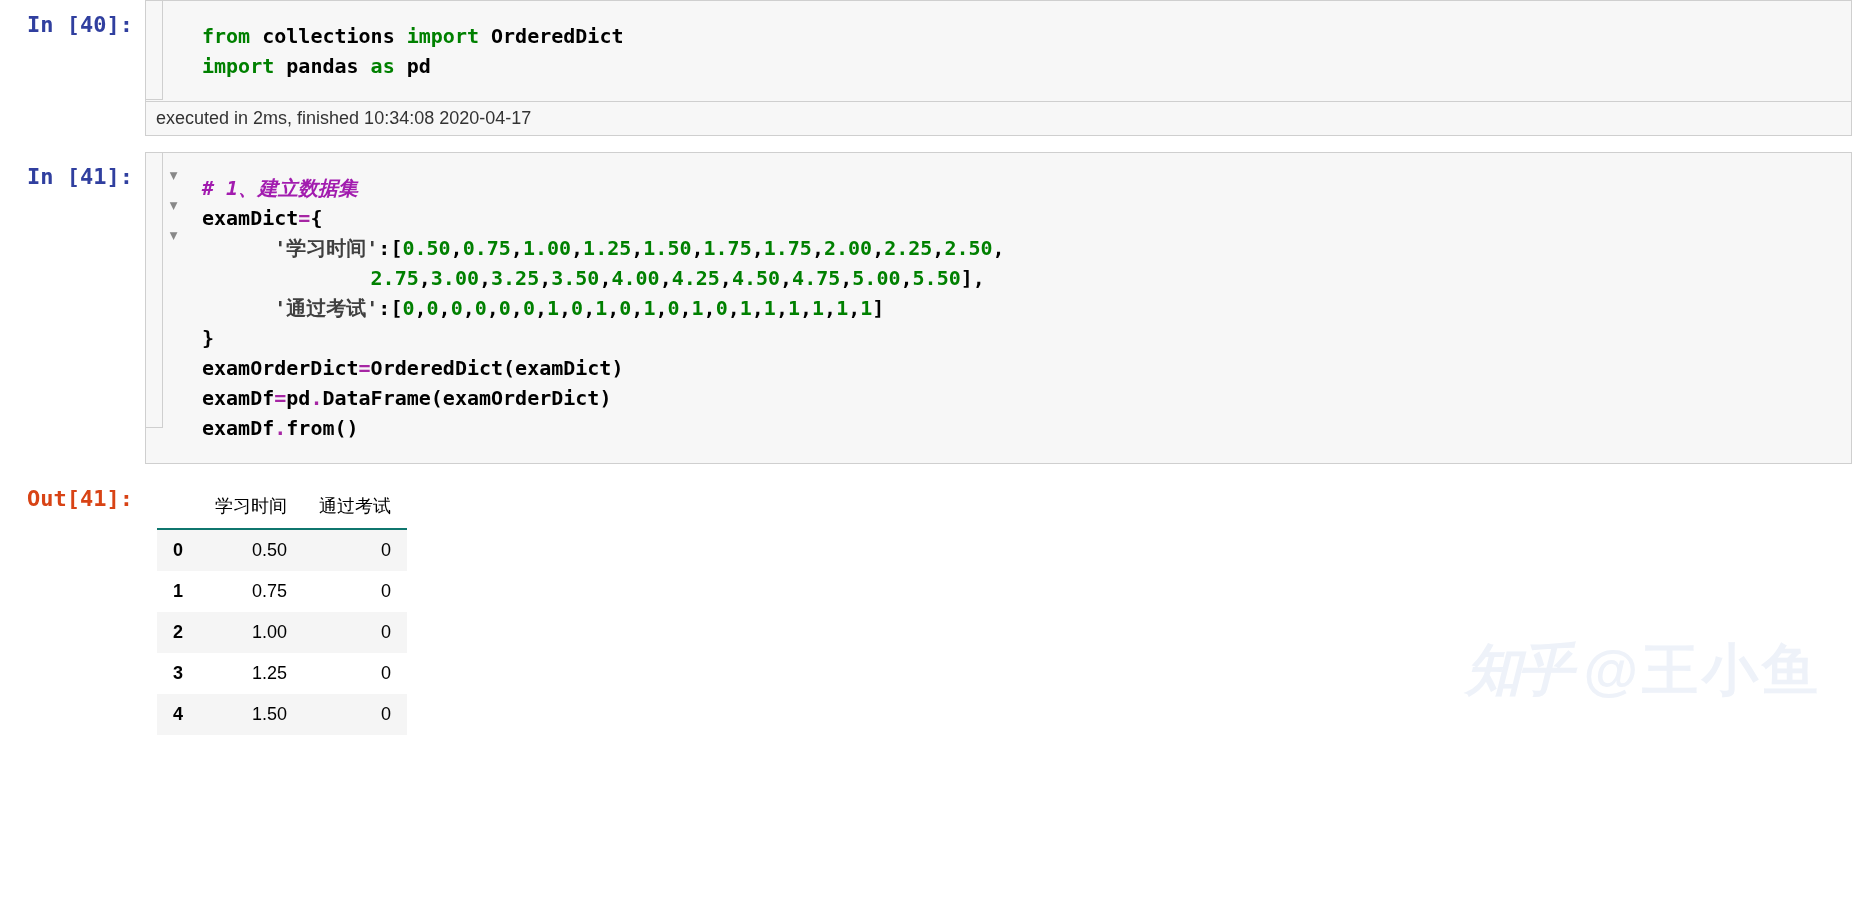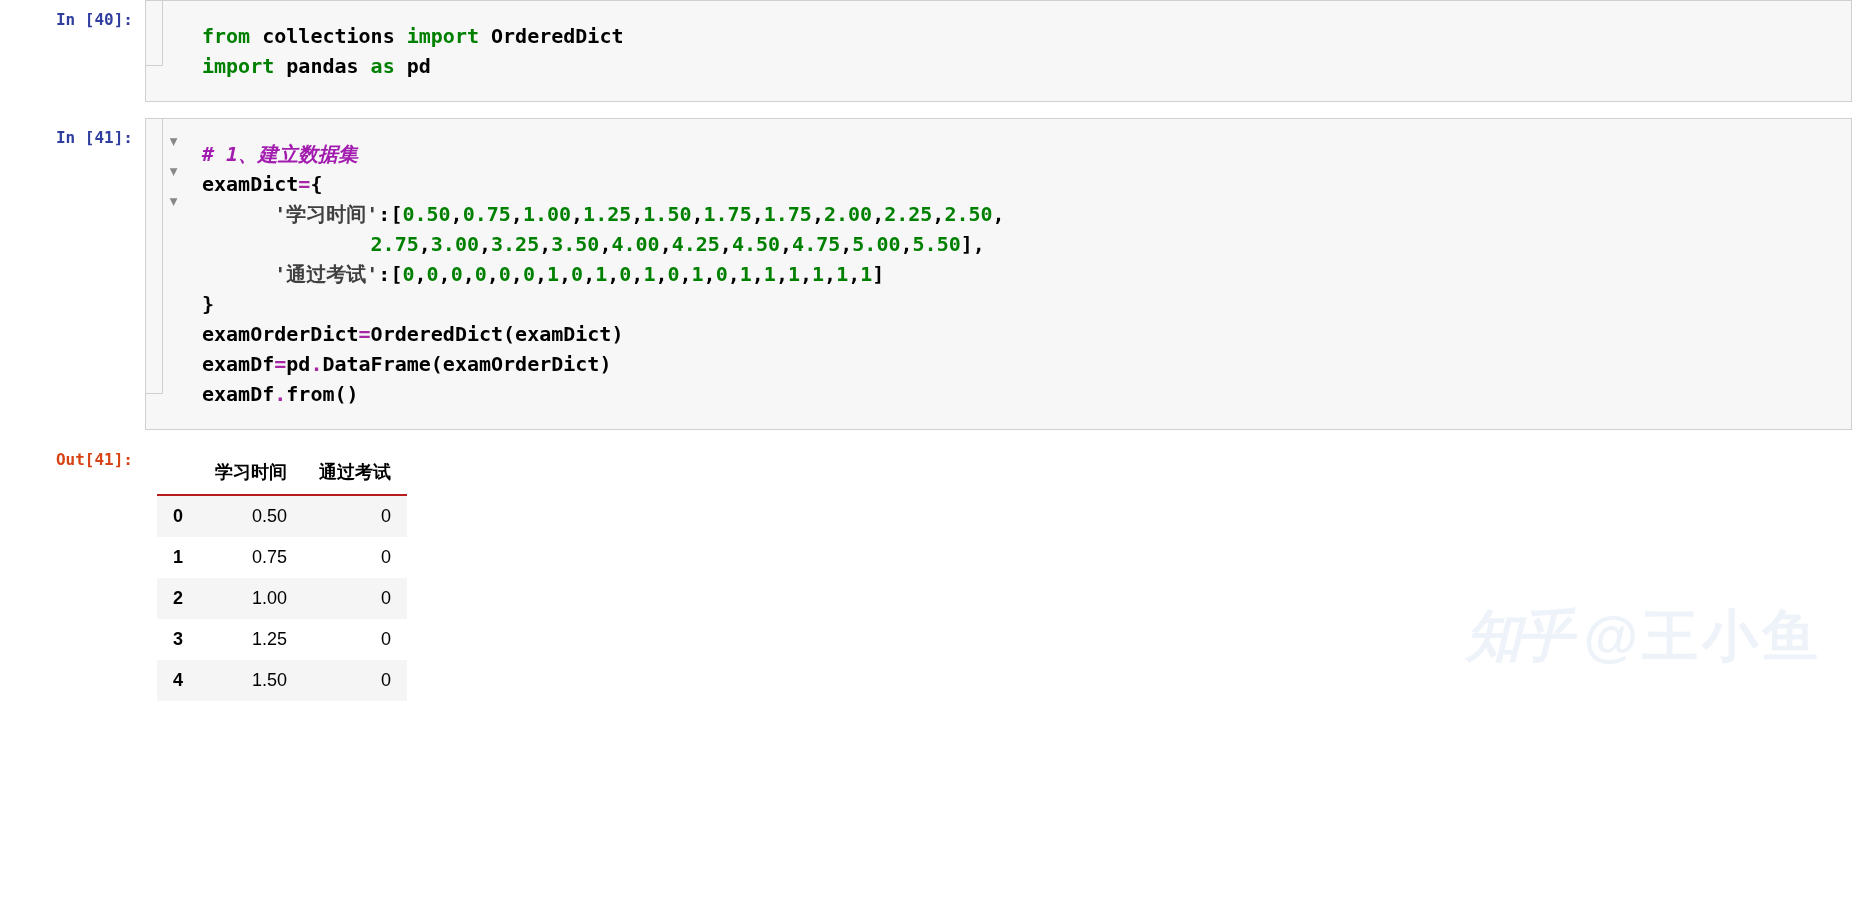--- a/index.html
+++ b/index.html
@@ -14,21 +14,21 @@
   }
   .cell {
     display: flex;
     margin-bottom: 2px;
   }
   .prompt {
     flex: 0 0 145px;
     text-align: right;
     padding: 8px 12px 8px 0;
     font-family: ui-monospace, Menlo, Consolas, monospace;
-    font-size: 16px;
+    font-size: 22px;
     line-height: 1.5;
   }
   .prompt-in { color: #303F9F; font-weight: 600; }
   .prompt-out { color: #D84315; font-weight: 600; }
   .input-area {
     flex: 1;
     border: 1px solid #cfcfcf;
     background: #f7f7f7;
     position: relative;
   }
@@ -89,22 +89,22 @@
     border-collapse: collapse;
     font-size: 18px;
     color: #000;
   }
   table.df th, table.df td {
     padding: 10px 16px;
     text-align: right;
     border: none;
   }
   table.df thead th {
-    font-weight: 700;
-    border-bottom: 2px solid #b91c1c;
+    font-weight: 400;
+    border-bottom: 2px solid #0f766e;
   }
   table.df tbody tr:nth-child(odd) { background: #f5f5f5; }
   table.df tbody th { font-weight: 700; text-align: right; }
   table.df thead th:first-child { }
 
   .watermark {
     position: absolute;
     right: 30px;
     bottom: 28px;
     font-size: 56px;
@@ -126,20 +126,21 @@
 <body>
 
 <div class="cell">
   <div class="prompt prompt-in">In [40]:</div>
   <div class="input-area">
     <div class="run-control"></div>
     <div class="code-wrap">
       <pre class="code" id="code40"><span class="kw">from</span><span class="plain"> </span><span class="plain">collections</span><span class="plain"> </span><span class="kw">import</span><span class="plain"> </span><span class="plain">OrderedDict</span>
 <span class="kw">import</span><span class="plain"> </span><span class="plain">pandas</span><span class="plain"> </span><span class="kw">as</span><span class="plain"> </span><span class="plain">pd</span></pre>
     </div>
+    <div class="exec-status">executed in 2ms, finished 10:34:08 2020-04-17</div>
   </div>
 </div>
 
 <div style="height:14px"></div>
 
 <div class="cell">
   <div class="prompt prompt-in">In [41]:</div>
   <div class="input-area">
     <div class="run-control"></div>
     <div class="code-gutter" id="gutter41">

